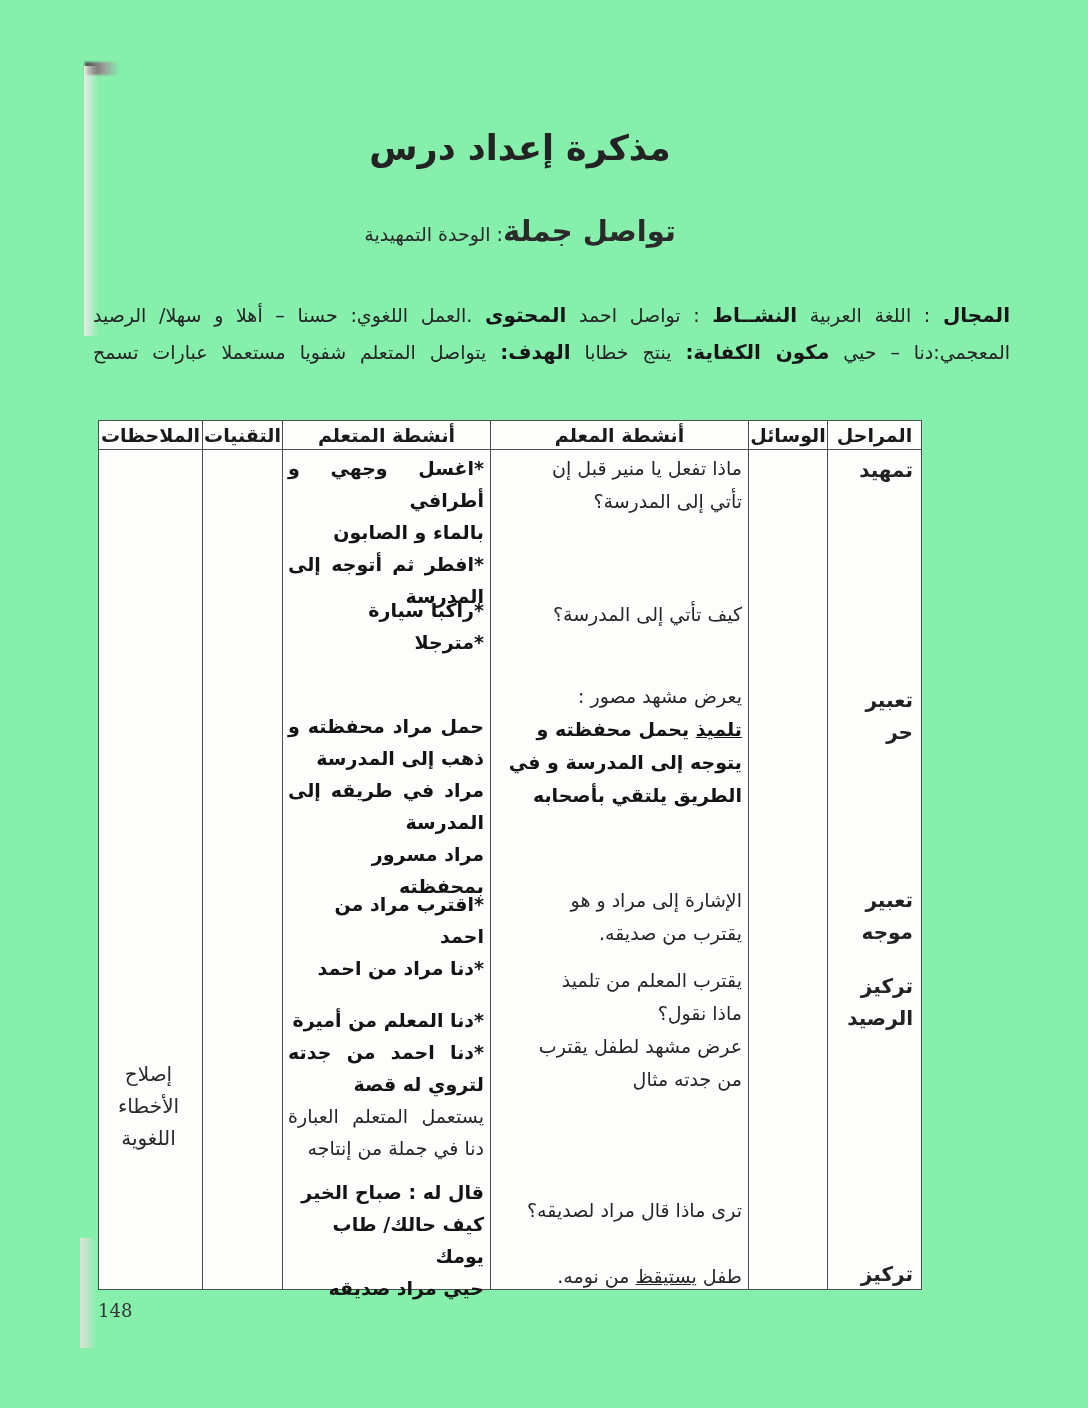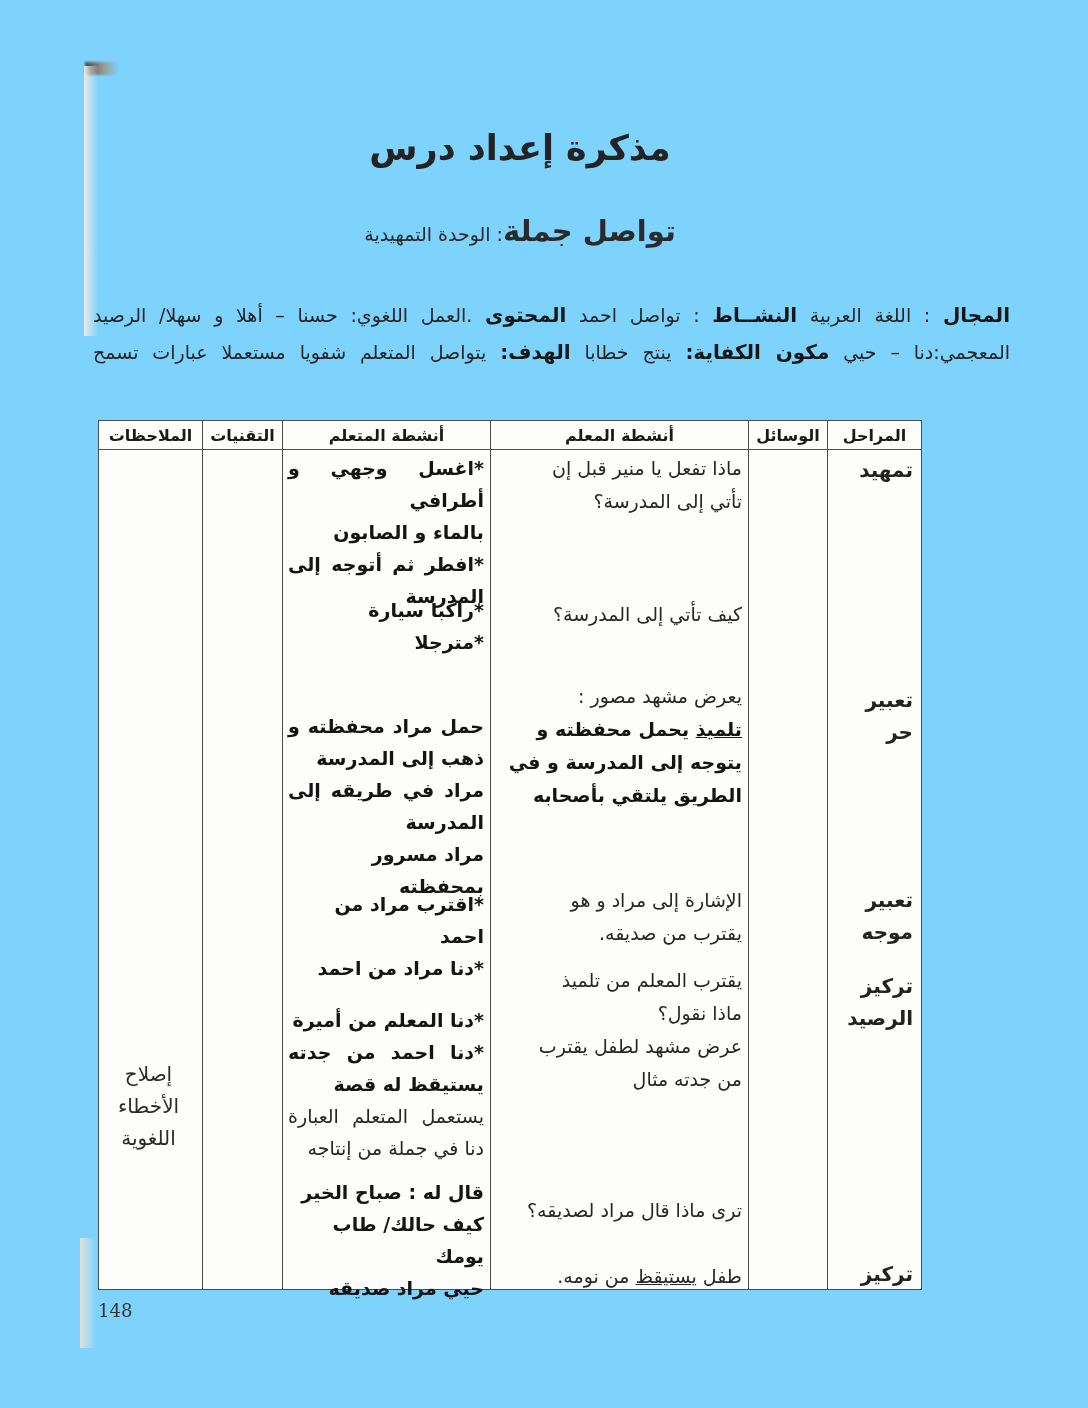--- a/index.html
+++ b/index.html
@@ -1,19 +1,19 @@
 <!DOCTYPE html>
 <html lang="ar" dir="rtl"><head>
 <meta charset="utf-8">
 <style>
   html,body{margin:0;padding:0;background:#ffffff;}
   .canvas{
     position:relative;
     width:1088px;height:1408px;
-    background:#7dd3fc;
+    background:#86efac;
     font-family:"DejaVu Sans", sans-serif;
     color:#1d1d1d;
     direction:rtl;
     overflow:hidden;
   }
   
   .smudge{
     position:absolute;left:85px;top:62px;width:34px;height:13px;
     background:linear-gradient(to right,#4a4a4a,#9a9a96 55%,rgba(200,200,196,0));
     filter:blur(1px);
@@ -58,21 +58,21 @@
   .hrow .c, .brow .c{border-left:1px solid #4d4d4d;}
   .hrow .c:last-child, .brow .c:last-child{border-left:none;}
   .c.stages{width:94px;}
   .c.means{width:79px;}
   .c.teacher{width:258px;}
   .c.learner{width:208px;}
   .c.techniques{width:80px;}
   .c.notes{flex:1;}
   .hrow .c{
     display:flex;align-items:center;justify-content:center;
-    font-weight:bold;font-size:16px;color:#1a1a1a;
+    font-weight:bold;font-size:19px;color:#1a1a1a;
   }
   .p{
     position:absolute;right:6px;left:5px;
     font-size:19px;line-height:32px;text-align:right;color:#262626;
   }
   .teacher .p{line-height:33px;}
   .p .line.st{text-align:justify;text-align-last:justify;}
   .bold{font-weight:bold;color:#141414;}
   .u{text-decoration:underline;}
   .stage-label{
@@ -184,21 +184,21 @@
           <div class="line">المدرسة</div>
           <div class="line">مراد مسرور بمحفظته</div>
         </div>
         <div class="p bold" style="top:438px;">
           <div class="line">*اقترب مراد من احمد</div>
           <div class="line">*دنا مراد من احمد</div>
         </div>
         <div class="p" style="top:554px;">
           <div class="line bold">*دنا المعلم من أميرة</div>
           <div class="line bold st">*دنا احمد من جدته</div>
-          <div class="line bold">يستيقظ له قصة</div>
+          <div class="line bold">لتروي له قصة</div>
           <div class="line st">يستعمل المتعلم العبارة</div>
           <div class="line">دنا في جملة من إنتاجه</div>
         </div>
         <div class="p bold" style="top:726px;">
           <div class="line">قال له : صباح الخير</div>
           <div class="line">كيف حالك/ طاب يومك</div>
           <div class="line">حيي مراد صديقه</div>
         </div>
       </div>
 

